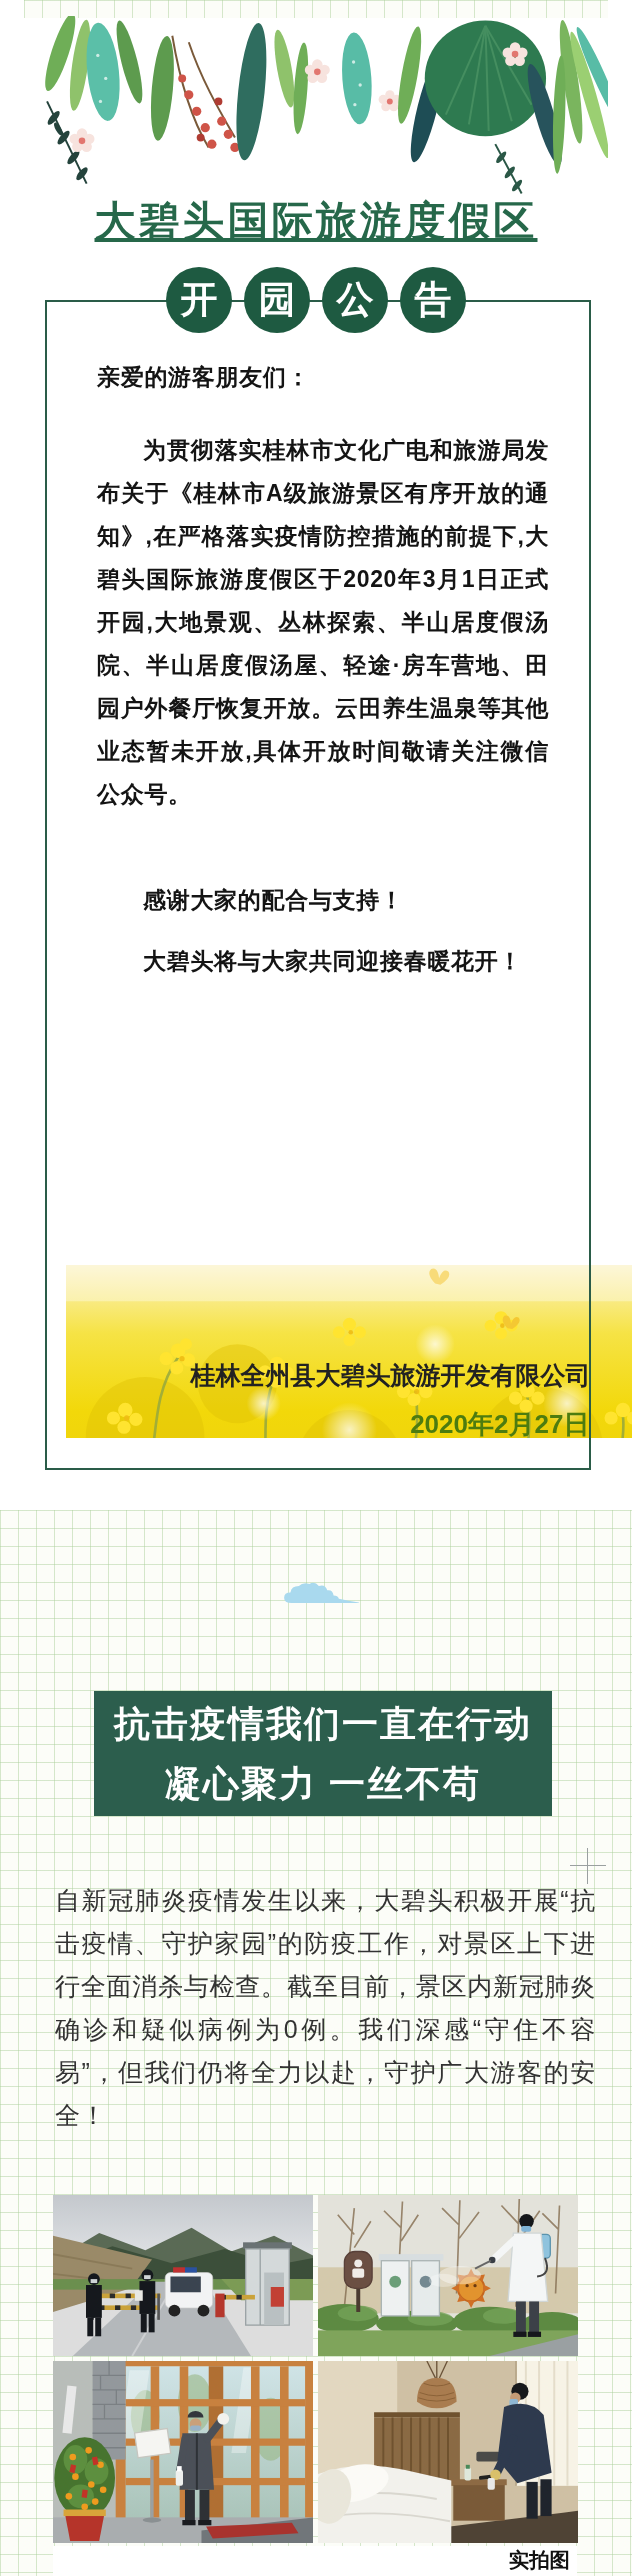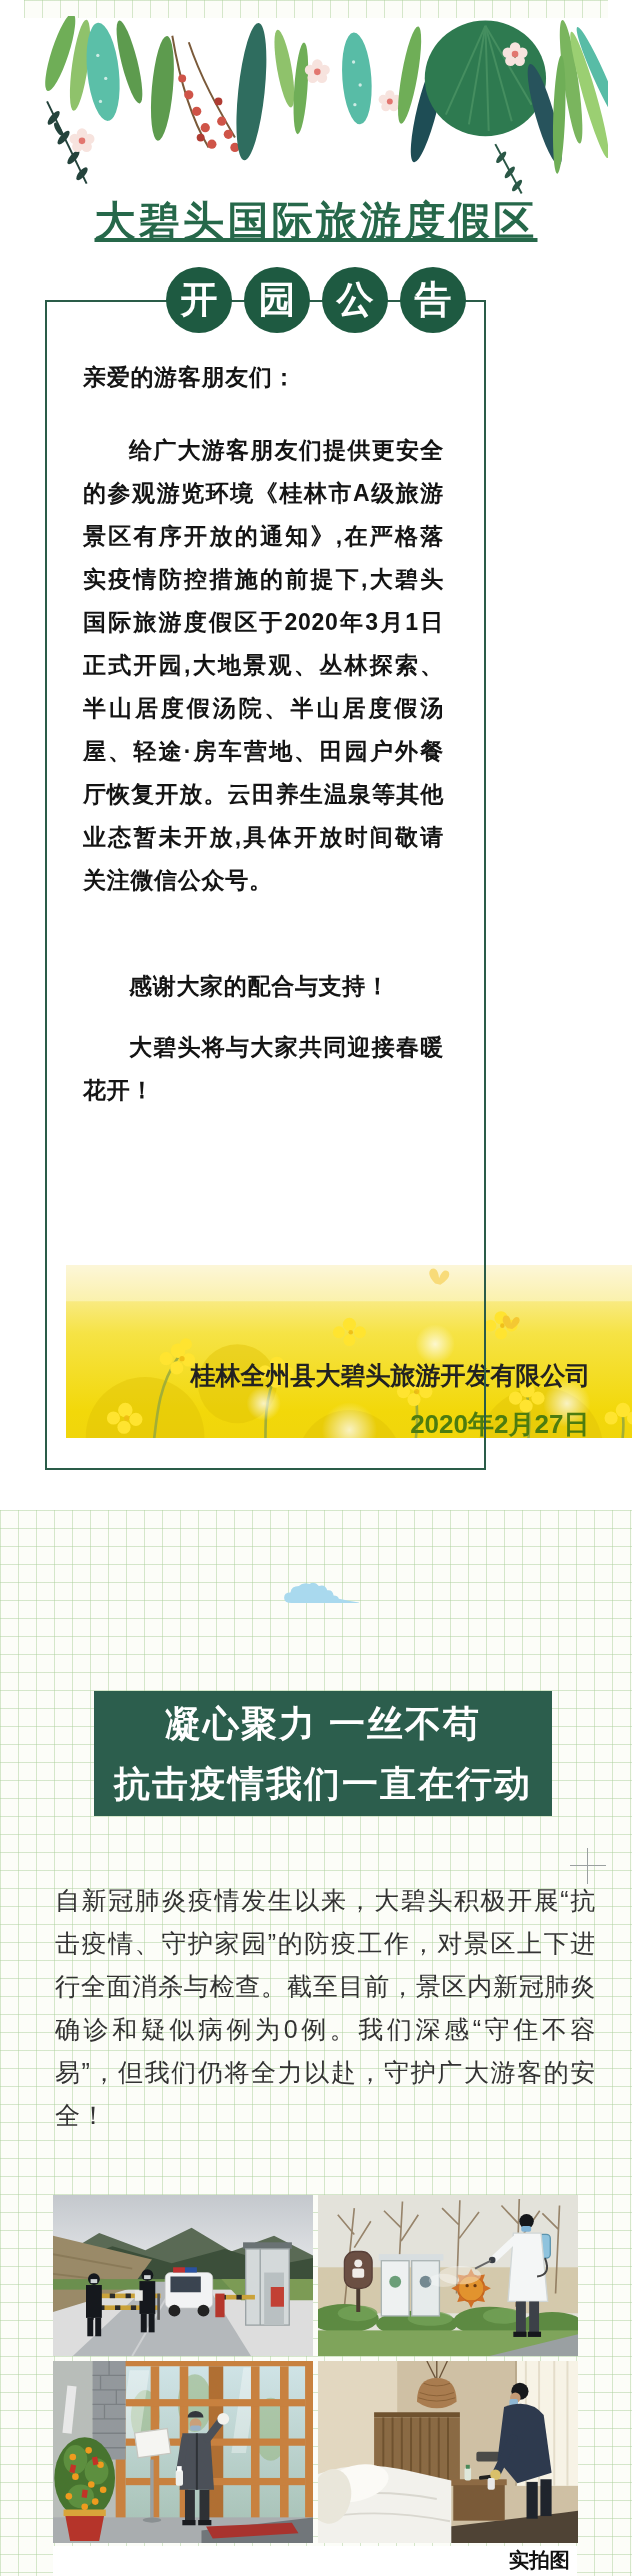--- a/index.html
+++ b/index.html
@@ -15,22 +15,22 @@
   .leaves{left:24.4px;top:16px;width:584px;height:184px;}
 
   .resort-title{left:0;top:198px;width:632px;text-align:center;
     font-size:41px;font-weight:700;letter-spacing:3.3px;color:#26684a;line-height:47px;text-decoration:underline;}
 
   .badge-row{left:0;top:267px;width:632px;display:flex;justify-content:center;gap:12px;z-index:3;}
   .badge-circle{width:66px;height:66px;border-radius:50%;background:#1e5a41;
     display:flex;align-items:center;justify-content:center;
     color:#ffffff;font-size:37px;font-weight:700;}
 
-  .ann-box{left:45px;top:300px;width:441px;height:1170px;border:2px solid #2a5c48;
-    box-sizing:border-box;z-index:2;padding:54px 40px 0 36px;background:transparent;}
+  .ann-box{left:45px;top:300px;width:546px;height:1170px;border:2px solid #2a5c48;
+    box-sizing:border-box;z-index:2;padding:54px 40px 0 50px;background:transparent;}
   .ann-text{font-size:23px;line-height:43px;color:#141414;font-weight:700;
     text-align:justify;text-justify:inter-character;letter-spacing:0.7px;margin:0;}
   .indent{text-indent:2em;}
   .p-gap{margin-top:30px;}
   .thanks1{margin-top:63px;}
   .thanks2{margin-top:18px;}
 
   .flower{left:24.4px;top:1265px;width:584px;height:173px;z-index:1;overflow:hidden;padding-left:42px;}
   .signature{position:absolute;right:60px;top:96px;width:461px;text-align:right;
     font-size:25px;font-weight:700;color:#222222;line-height:29px;}
@@ -277,36 +277,36 @@
         <path d="M670,96 q-12,-12 -5,-19 q9,-3 10,12 q5,-14 12,-9 q5,7 -10,17 Z"></path>
       </g>
       <rect width="886" height="55" fill="#ffffff" opacity=".35"></rect>
     </svg>
     <div class="signature">桂林全州县大碧头旅游开发有限公司</div>
     <div class="sign-date">2020年2月27日</div>
   </div>
 
   <div class="abs ann-box">
     <p class="ann-text">亲爱的游客朋友们：</p>
-    <p class="ann-text indent p-gap">给广大游客朋友们提供更安全的参观游览环境《桂林市A级旅游景区有序开放的通知》,在严格落实疫情防控措施的前提下,大碧头国际旅游度假区于2020年3月1日正式开园,大地景观、丛林探索、半山居度假汤院、半山居度假汤屋、轻途·房车营地、田园户外餐厅恢复开放。云田养生温泉等其他业态暂未开放,具体开放时间敬请关注微信公众号。</p>
+    <p class="ann-text indent p-gap">为贯彻落实桂林市文化广电和旅游局发布关于《桂林市A级旅游景区有序开放的通知》,在严格落实疫情防控措施的前提下,大碧头国际旅游度假区于2020年3月1日正式开园,大地景观、丛林探索、半山居度假汤院、半山居度假汤屋、轻途·房车营地、田园户外餐厅恢复开放。云田养生温泉等其他业态暂未开放,具体开放时间敬请关注微信公众号。</p>
     <p class="ann-text indent thanks1">感谢大家的配合与支持！</p>
     <p class="ann-text indent thanks2">大碧头将与大家共同迎接春暖花开！</p>
   </div>
 
   <div class="abs lower-grid grid-bg"></div>
 
   <div class="abs cloud">
     <svg viewBox="0 0 150 50" width="79" height="30">
       <path d="M18,42 Q4,42 4,32 Q4,22 16,22 Q18,10 32,10 Q40,2 52,6 Q62,0 70,10 Q82,6 86,18 Q96,16 98,28 Q106,28 108,34 Q126,38 146,41 L146,42 Z" fill="#a9d9ee"></path>
     </svg>
   </div>
 
   <div class="abs banner">
+    <div>抗击疫情我们一直在行动</div>
     <div>凝心聚力 一丝不苟</div>
-    <div>抗击疫情我们一直在行动</div>
   </div>
 
   <div class="abs plus-mark"></div>
 
   <div class="abs campaign-body">自新冠肺炎疫情发生以来，大碧头积极开展“抗击疫情、守护家园”的防疫工作，对景区上下进行全面消杀与检查。截至目前，景区内新冠肺炎确诊和疑似病例为0例。我们深感“守住不容易”，但我们仍将全力以赴，守护广大游客的安全！</div>
 
   <div class="abs photo-footer"></div>
 
   <div class="abs photo-grid">
 

